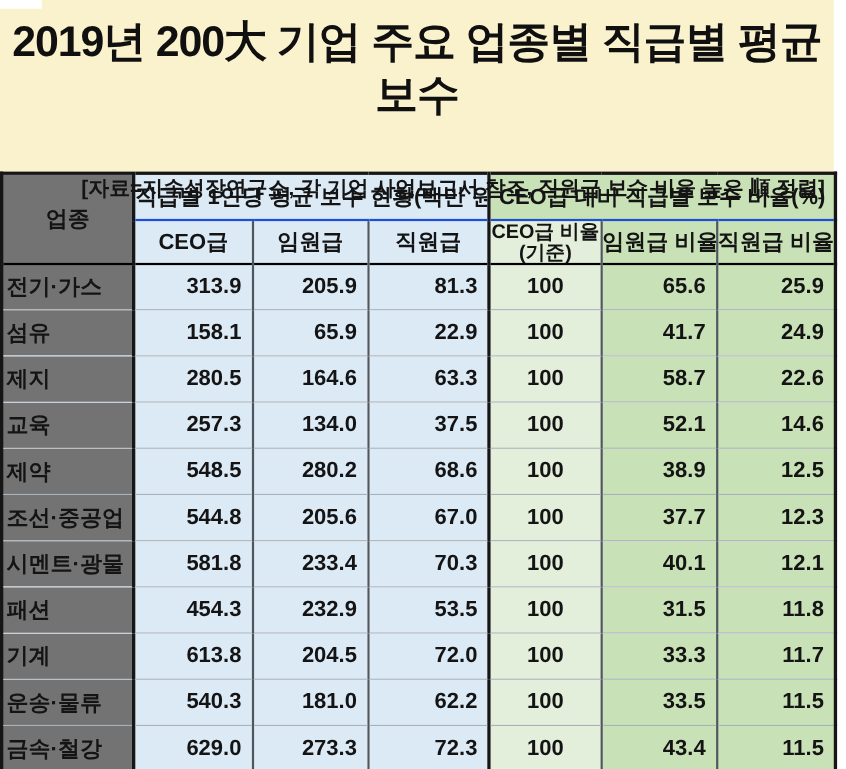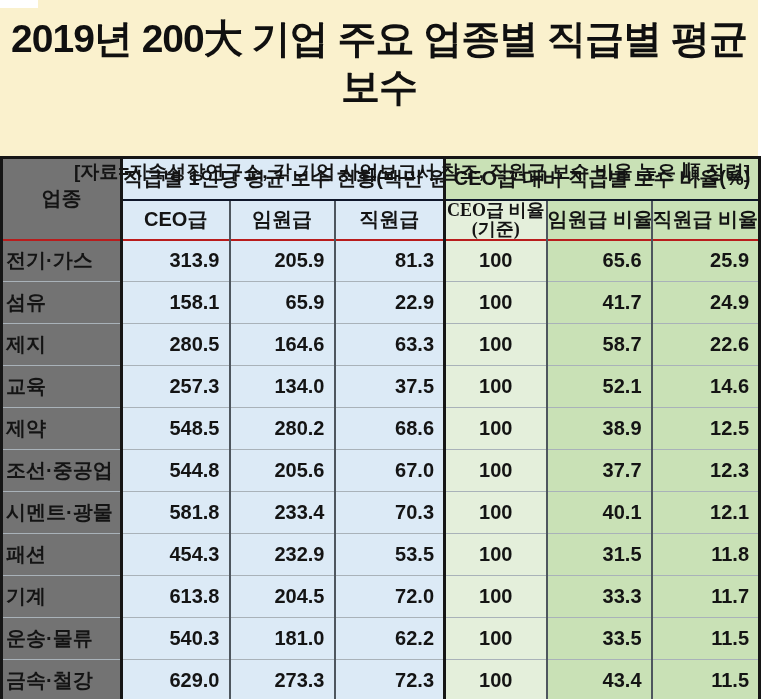--- a/index.html
+++ b/index.html
@@ -32,33 +32,33 @@
     border-top:1px solid #a9b2b9;
     font-size:20px; font-weight:bold; overflow:hidden;
     white-space:nowrap; vertical-align:middle; color:#141414;
   }
   .vthick { border-left:3px solid #161616 !important; }
   .first-col { border-left:none !important; }
 
   thead tr.h1 { height:42px; }
   thead tr.h2 { height:40px; }
   thead tr.h1 th { border-top:none; text-align:center; }
-  thead tr.h2 th { border-top:2px solid #0f172a; text-align:center; }
+  thead tr.h2 th { border-top:2px solid #1d4ed8; text-align:center; }
   tbody tr { height:42px; }
-  tbody tr:first-child td { border-top:2px solid #b91c1c; }
+  tbody tr:first-child td { border-top:2px solid #000000; }
 
   .c-ind    { background:#737373; }
   .c-blue   { background:#dceaf6; }
   .c-glight { background:#e4efdb; }
   .c-green  { background:#c9e1b6; }
 
   .lbl { text-align:left; padding-left:3px; }
   .num { text-align:right; padding-right:9px; }
   .ctr { text-align:center; }
-  .two-line { font-size:18px; line-height:19px; white-space:normal;font-family:Liberation Serif, serif; }
+  .two-line { font-size:18px; line-height:19px; white-space:normal; }
 </style>
 </head>
 <body>
 
 <div class="page">
   <div class="content">
 
     <div class="masthead">
       <div class="title">2019년 200大 기업 주요 업종별 직급별 평균 보수</div>
       <div class="subtitle">[자료=지속성장연구소, 각 기업 사업보고서 참조, 직원급 보수 비율 높은 順 정렬]</div>

